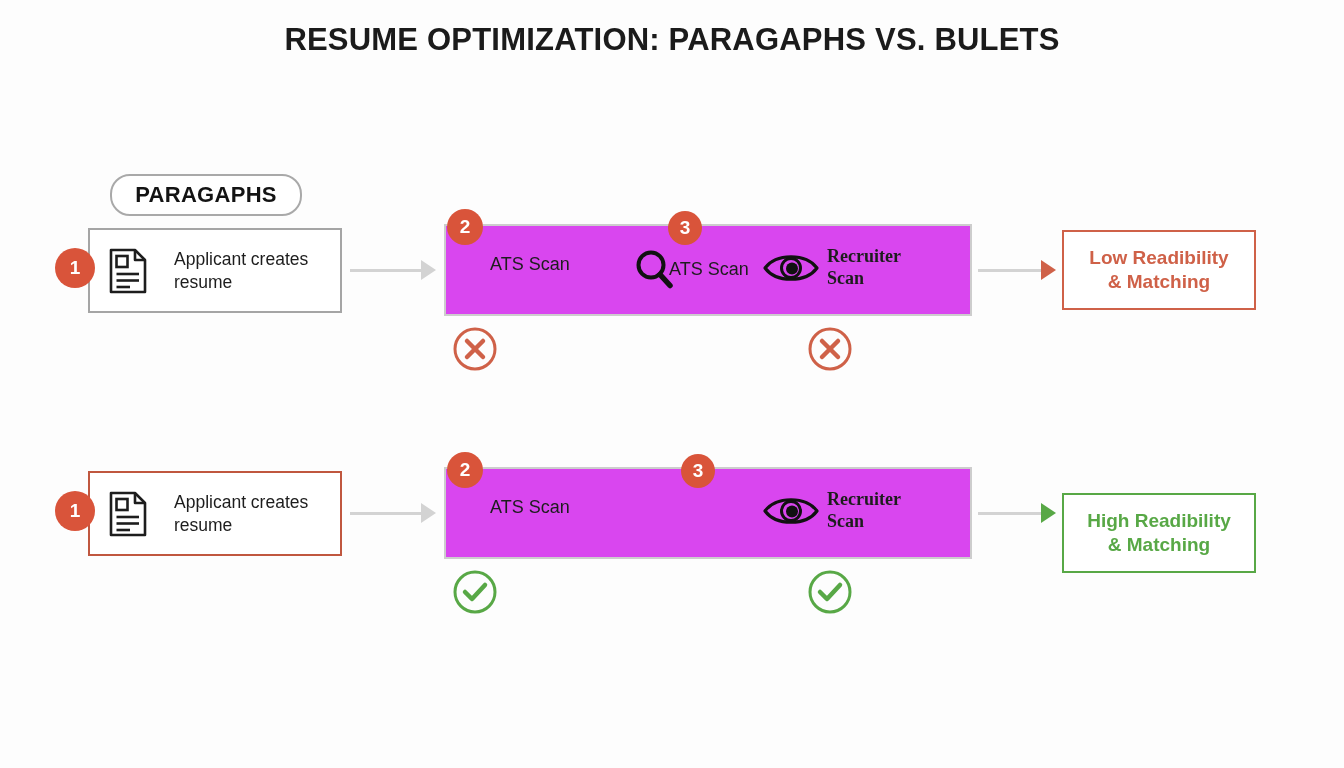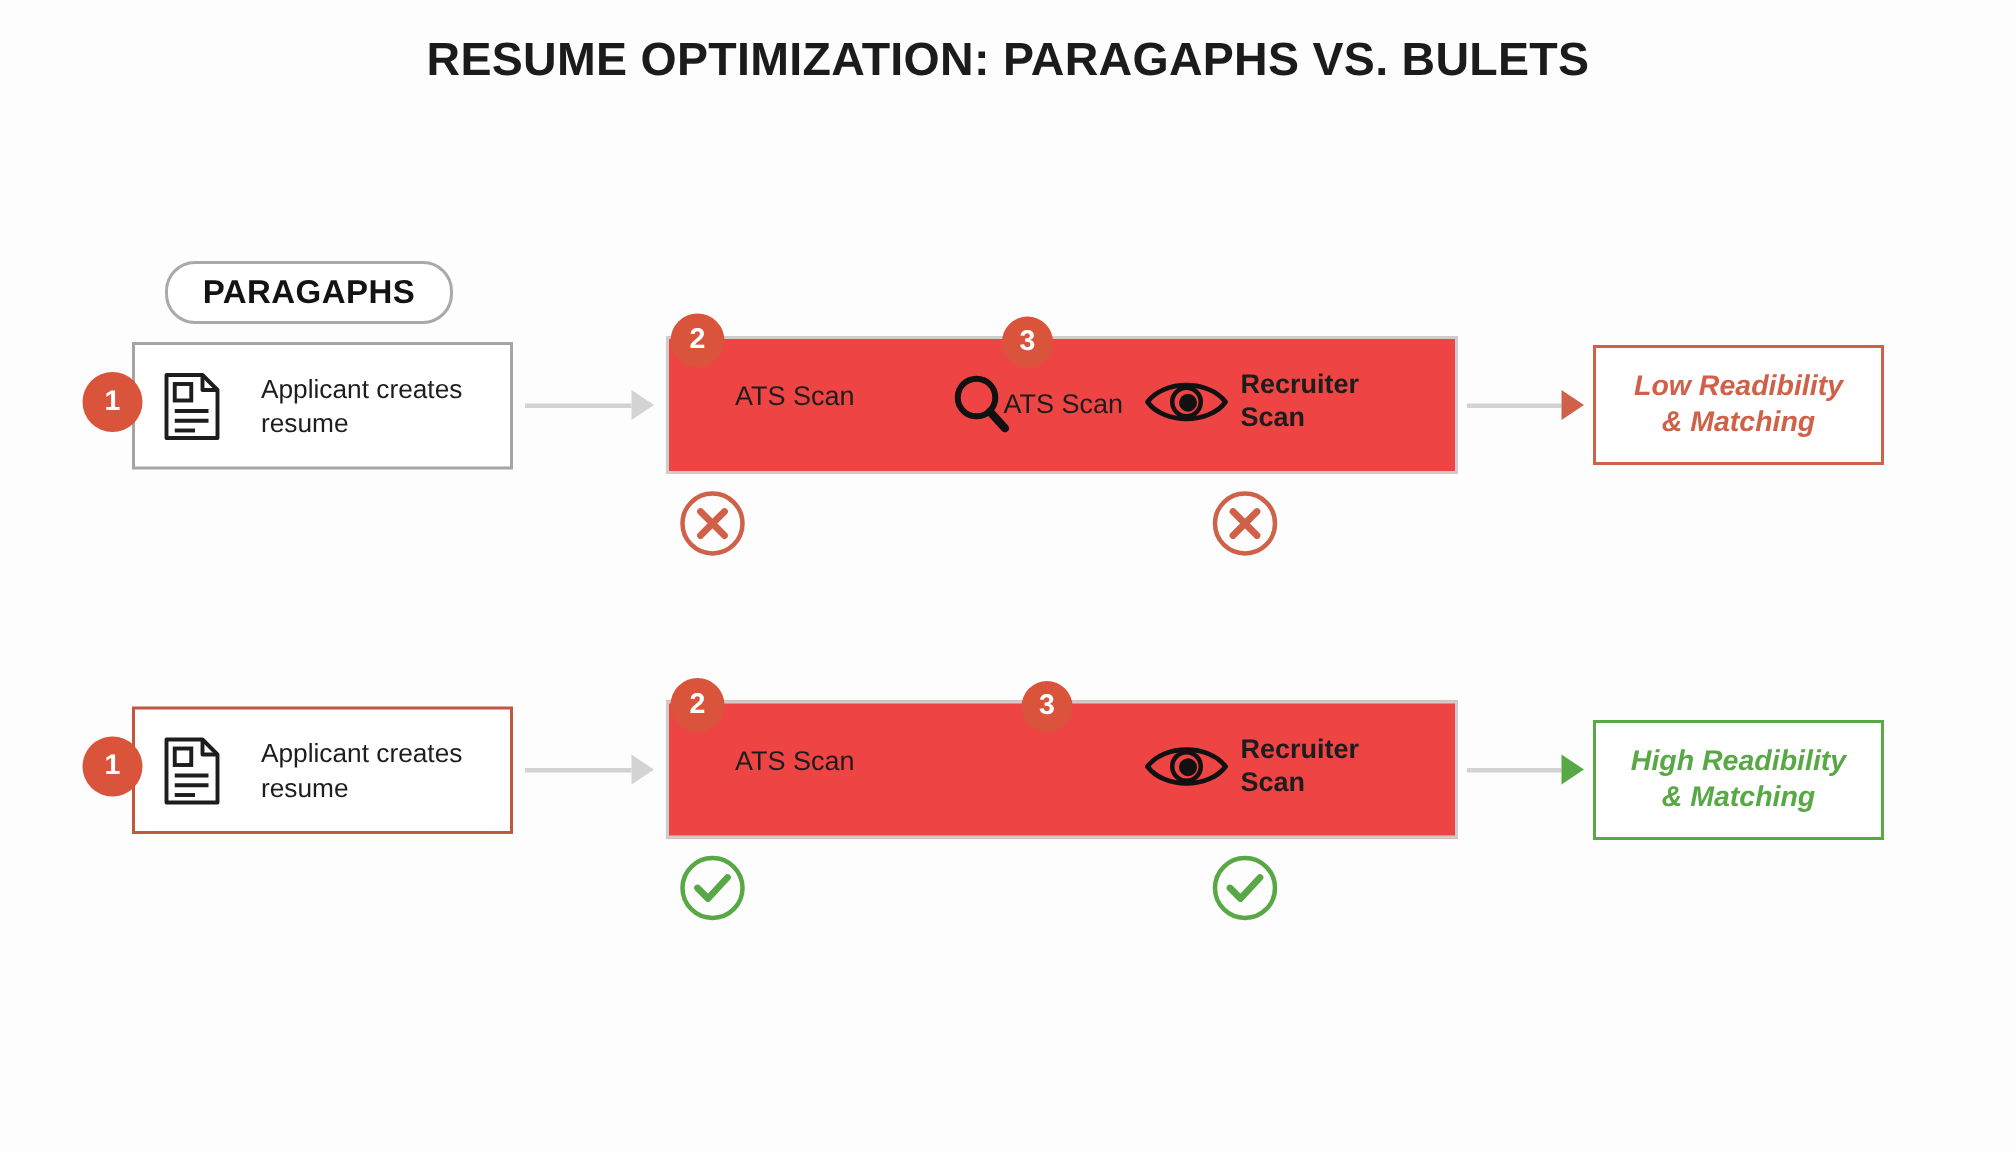--- a/index.html
+++ b/index.html
@@ -113,68 +113,67 @@
   .badge-1b { left: 55px; top: 491px; width: 40px; height: 40px; }
   .badge-2a { left: 447px; top: 209px; width: 36px; height: 36px; }
   .badge-2b { left: 447px; top: 452px; width: 36px; height: 36px; }
   .badge-3a { left: 668px; top: 211px; width: 34px; height: 34px; }
   .badge-3b { left: 681px; top: 454px; width: 34px; height: 34px; }
 
   
   .process-box {
     position: absolute;
     box-sizing: border-box;
-    background: #ef4444;
+    background: #d946ef;
     border: 2px solid #cdcdcd;
   }
   .process-box-1 { left: 444px; top: 224px; width: 528px; height: 92px; }
   .process-box-2 { left: 444px; top: 467px; width: 528px; height: 92px; }
 
   .scan-item {
     position: absolute;
     display: flex;
     align-items: center;
     gap: 7px;
   }
   .scan-label {
     font-size: 18px;
     color: #1d1d1d;
     line-height: 1.22;
     font-family: "Liberation Sans", sans-serif;
     white-space: pre-line;
   }
-  .scan-label.bold { font-weight: bold; }
+  .scan-label.bold { font-weight: bold; font-family: Liberation Serif, serif; }
 
   
   .outcome-box {
     position: absolute;
     box-sizing: border-box;
     background: #ffffff;
     display: flex;
     flex-direction: column;
     align-items: center;
     justify-content: center;
     text-align: center;
     font-size: 19px;
     font-weight: bold;
     line-height: 1.25;
     white-space: pre-line;
-    font-style: italic;
   }
   .outcome-low {
     left: 1062px;
     top: 230px;
     width: 194px;
     height: 80px;
     border: 2px solid #cf6148;
     color: #cf6148;
   }
   .outcome-high {
     left: 1062px;
-    top: 480px;
+    top: 493px;
     width: 194px;
     height: 80px;
     border: 2px solid #58a846;
     color: #58a846;
   }
 
   
   .connector {
     position: absolute;
     height: 24px;

